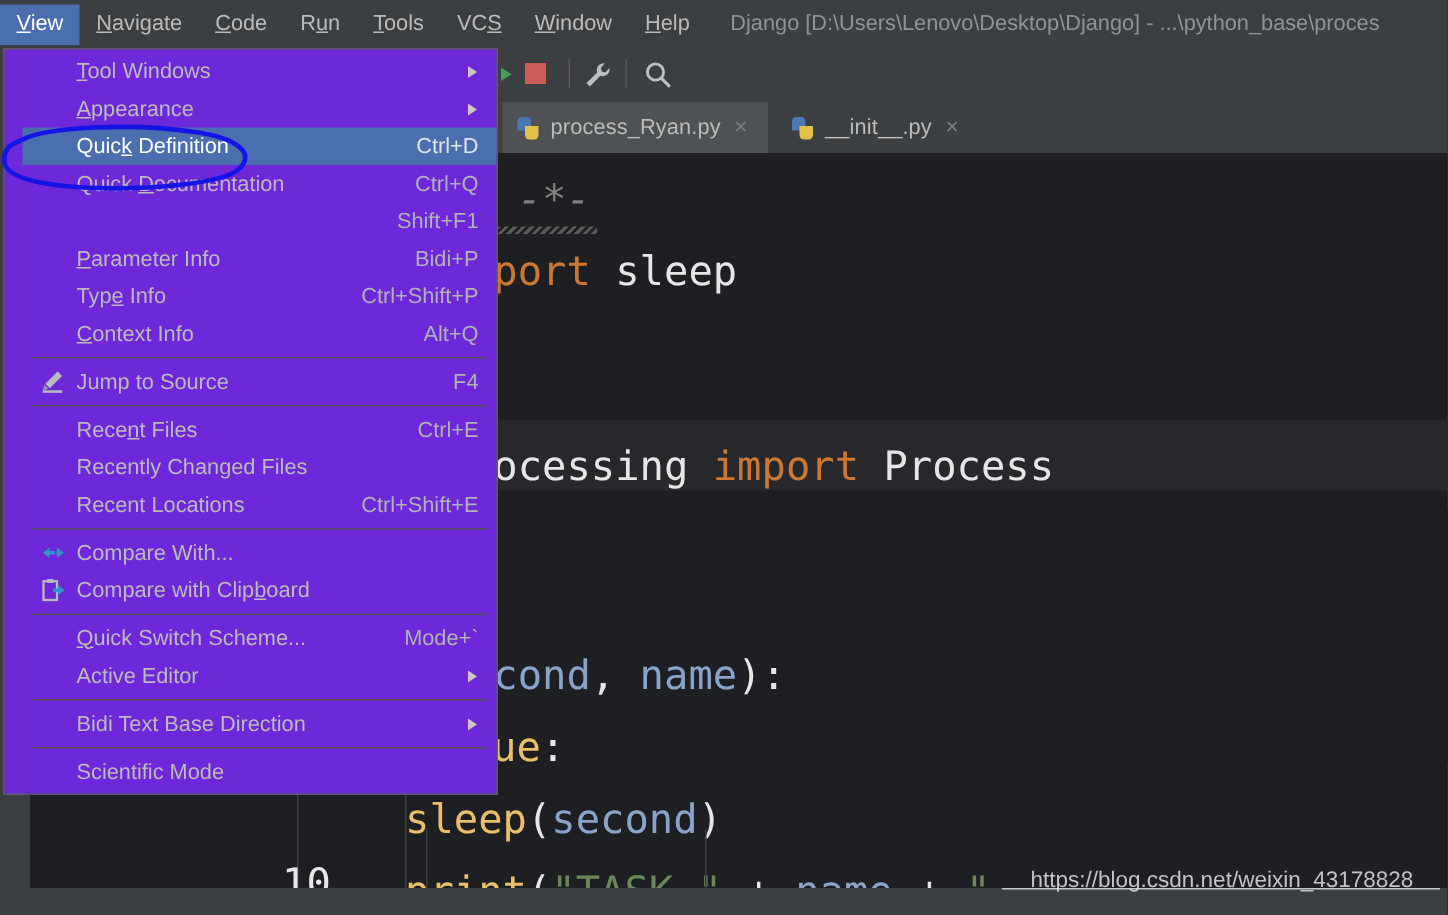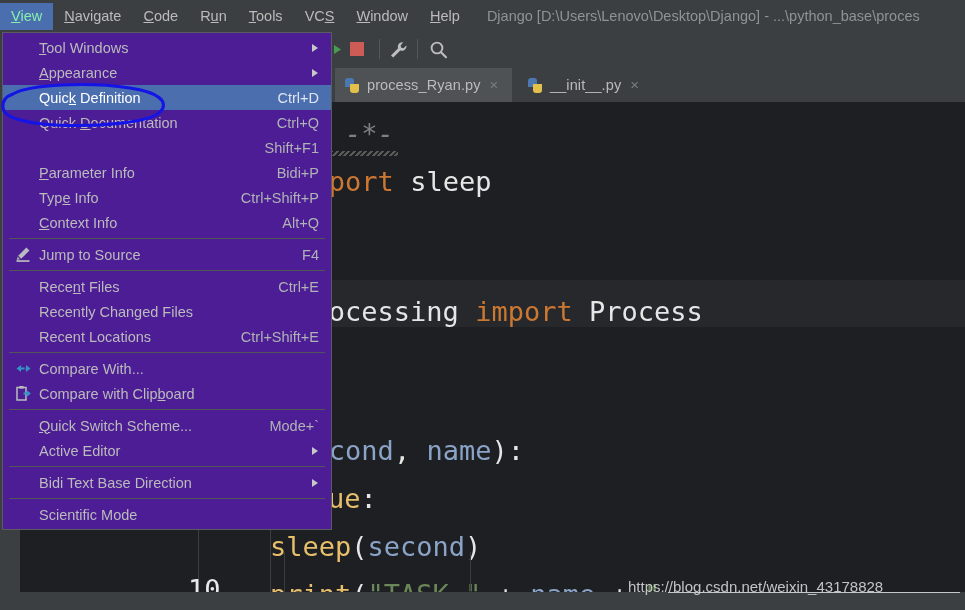--- a/index.html
+++ b/index.html
@@ -13,21 +13,21 @@
 
   
   .menubar{
     position:absolute;left:0;top:0;width:965px;height:32px;
     background:#3c3f41;display:flex;align-items:center;
   }
   .menubar .mi{
     font-size:14.5px;color:#bbbbbb;padding:5px 11px 6px 11px;
     white-space:nowrap;line-height:16px;
   }
-  .menubar .mi.active{background:#4b6eaf;color:#86efac;}
+  .menubar .mi.active{background:#4b6eaf;color:#ffffff;}
   .menubar .mi u{text-decoration:underline;}
   .title-text{
     margin-left:16px;font-size:14.5px;color:#8f9396;white-space:nowrap;
     overflow:hidden;
   }
 
   
   .toolbar{
     position:absolute;left:0;top:32px;width:965px;height:34px;
     background:#3c3f41;border-bottom:1px solid #2f3133;
@@ -91,22 +91,22 @@
   .lineno{
     position:absolute;font-family:"DejaVu Sans Mono", monospace;font-size:27px;
     color:#e8e8e8;
   }
   .gut-sep{position:absolute;width:1px;background:#3a3d3f;}
   .gut-hsep{position:absolute;height:1px;background:#3a3d3f;}
 
   
   .dropdown{
     position:absolute;left:2px;top:32px;width:330px;
-    background:#4c1d95;border:1px solid #5a5c5e;box-sizing:border-box;
-    padding:2px 0 2px 0;z-index:50;
+    background:#6d28d9;border:1px solid #5a5c5e;box-sizing:border-box;
+    padding:2px 0 2px 12px;z-index:50;
   }
   .row{
     position:relative;height:25px;display:flex;align-items:center;
     font-size:14.5px;color:#bbbbbb;box-sizing:border-box;
   }
   .row.sel{background:#4b6eaf;color:#ffffff;}
   .row .rlabel{position:absolute;left:36px;white-space:nowrap;}
   .row .rkey{position:absolute;right:12px;color:#b0b3b5;white-space:nowrap;}
   .row.sel .rkey{color:#dfe6f2;}
   .row .ricon{position:absolute;left:12px;width:17px;height:17px;}
@@ -115,21 +115,21 @@
     border-left:6px solid #c8c8c8;border-top:4.5px solid transparent;border-bottom:4.5px solid transparent;
   }
   .sep{height:1px;background:#525456;margin:3px 6px 3px 6px;}
   u.ak{text-decoration:underline;}
 
   
   .annot{position:absolute;left:0px;top:78px;width:178px;height:52px;z-index:60;pointer-events:none;}
 
   
   .watermark{
-    position:absolute;left:628px;top:578px;font-size:15px;color:#cfd2d4;
+    position:absolute;left:687px;top:578px;font-size:15px;color:#cfd2d4;
     opacity:.92;white-space:nowrap;z-index:40;
     font-family:"Liberation Sans", sans-serif;
   }
   .wm-strike{position:absolute;left:668px;top:592px;width:292px;height:1px;background:#d4d7d9;opacity:.9;z-index:41;}
 
   .statusbar{position:absolute;left:0;top:592px;width:965px;height:18px;background:#3c3f41;}
 </style>
 </head>
 <body>
 

